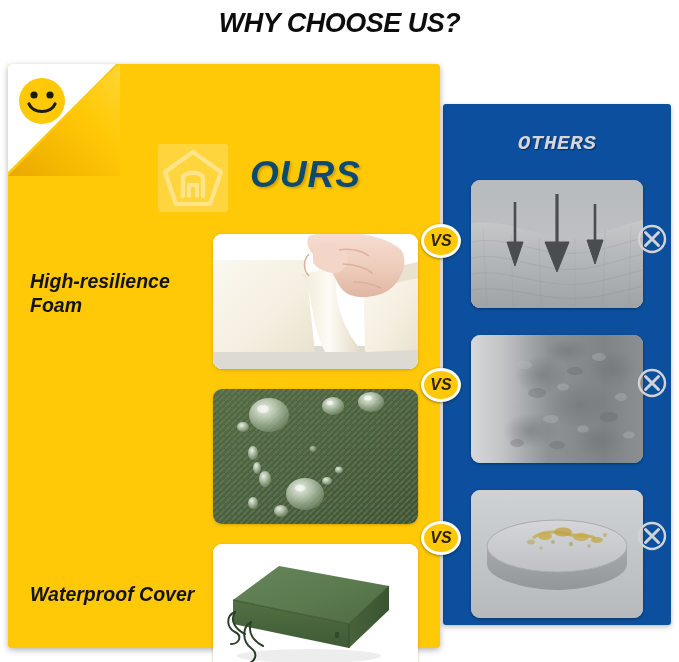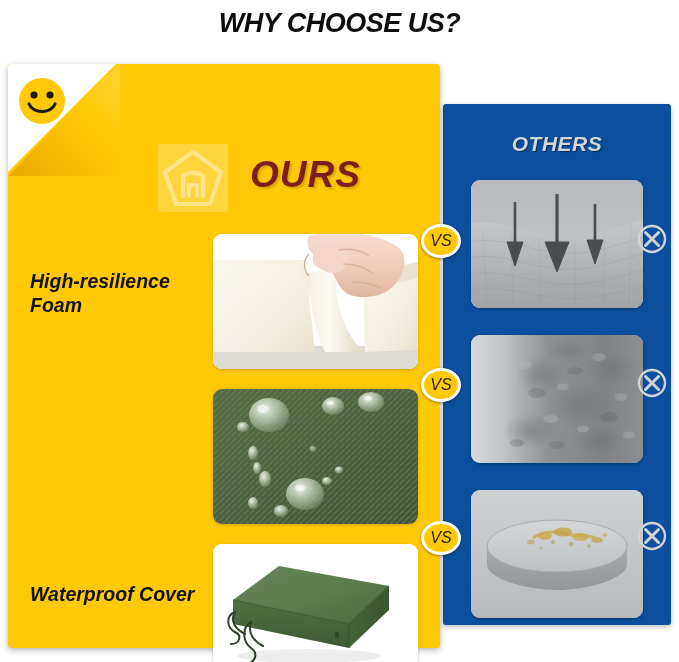--- a/index.html
+++ b/index.html
@@ -47,20 +47,21 @@
     left: 0;
     top: 28px;
     width: 228px;
     text-align: center;
     font-size: 21px;
     font-weight: bold;
     font-style: italic;
     color: #d3d7dc;
     text-shadow: 1px 1px 1px rgba(0,0,0,0.45);
     letter-spacing: 0.5px;
+    font-family: Liberation Mono, monospace;
   }
 
   
   #ours-panel {
     position: absolute;
     left: 8px;
     top: 64px;
     width: 432px;
     height: 584px;
     background: #ffc907;
@@ -106,21 +107,21 @@
     width: 70px;
     height: 68px;
   }
   #ours-title {
     position: absolute;
     left: 242px;
     top: 90px;
     font-size: 37px;
     font-weight: bold;
     font-style: italic;
-    color: #7f1d1d;
+    color: #0c4a6e;
     text-shadow: 2px 2px 2px rgba(150,100,0,0.35);
     letter-spacing: 1px;
   }
 
   
   .feature-label {
     position: absolute;
     left: 22px;
     width: 185px;
     font-size: 19.5px;
@@ -167,21 +168,21 @@
   .vs-badge {
     position: absolute;
     width: 40px;
     height: 34px;
     border-radius: 50%;
     background: #ffc907;
     border: 3px solid #ffffff;
     box-sizing: border-box;
     color: #2e2200;
     font-size: 16px;
-    font-weight: normal;
+    font-weight: bold;
     font-style: italic;
     line-height: 28px;
     text-align: center;
     box-shadow: 0 1px 3px rgba(0,0,0,0.4);
     z-index: 20;
   }
   #vs-0 { left: 421px; top: 224px; }
   #vs-1 { left: 421px; top: 368px; }
   #vs-2 { left: 421px; top: 521px; }
 

